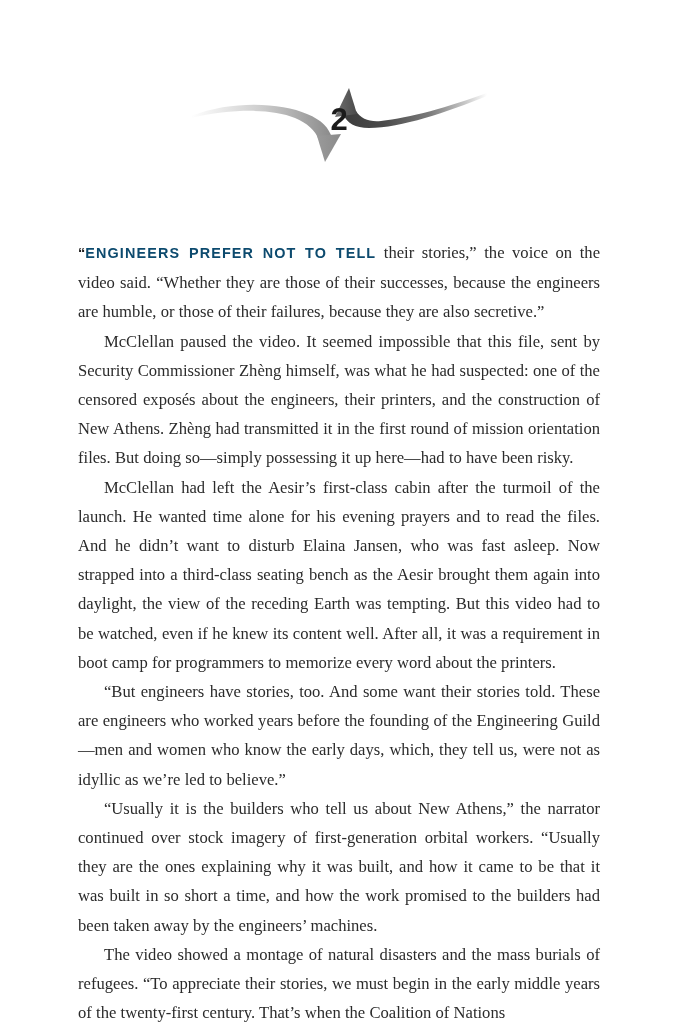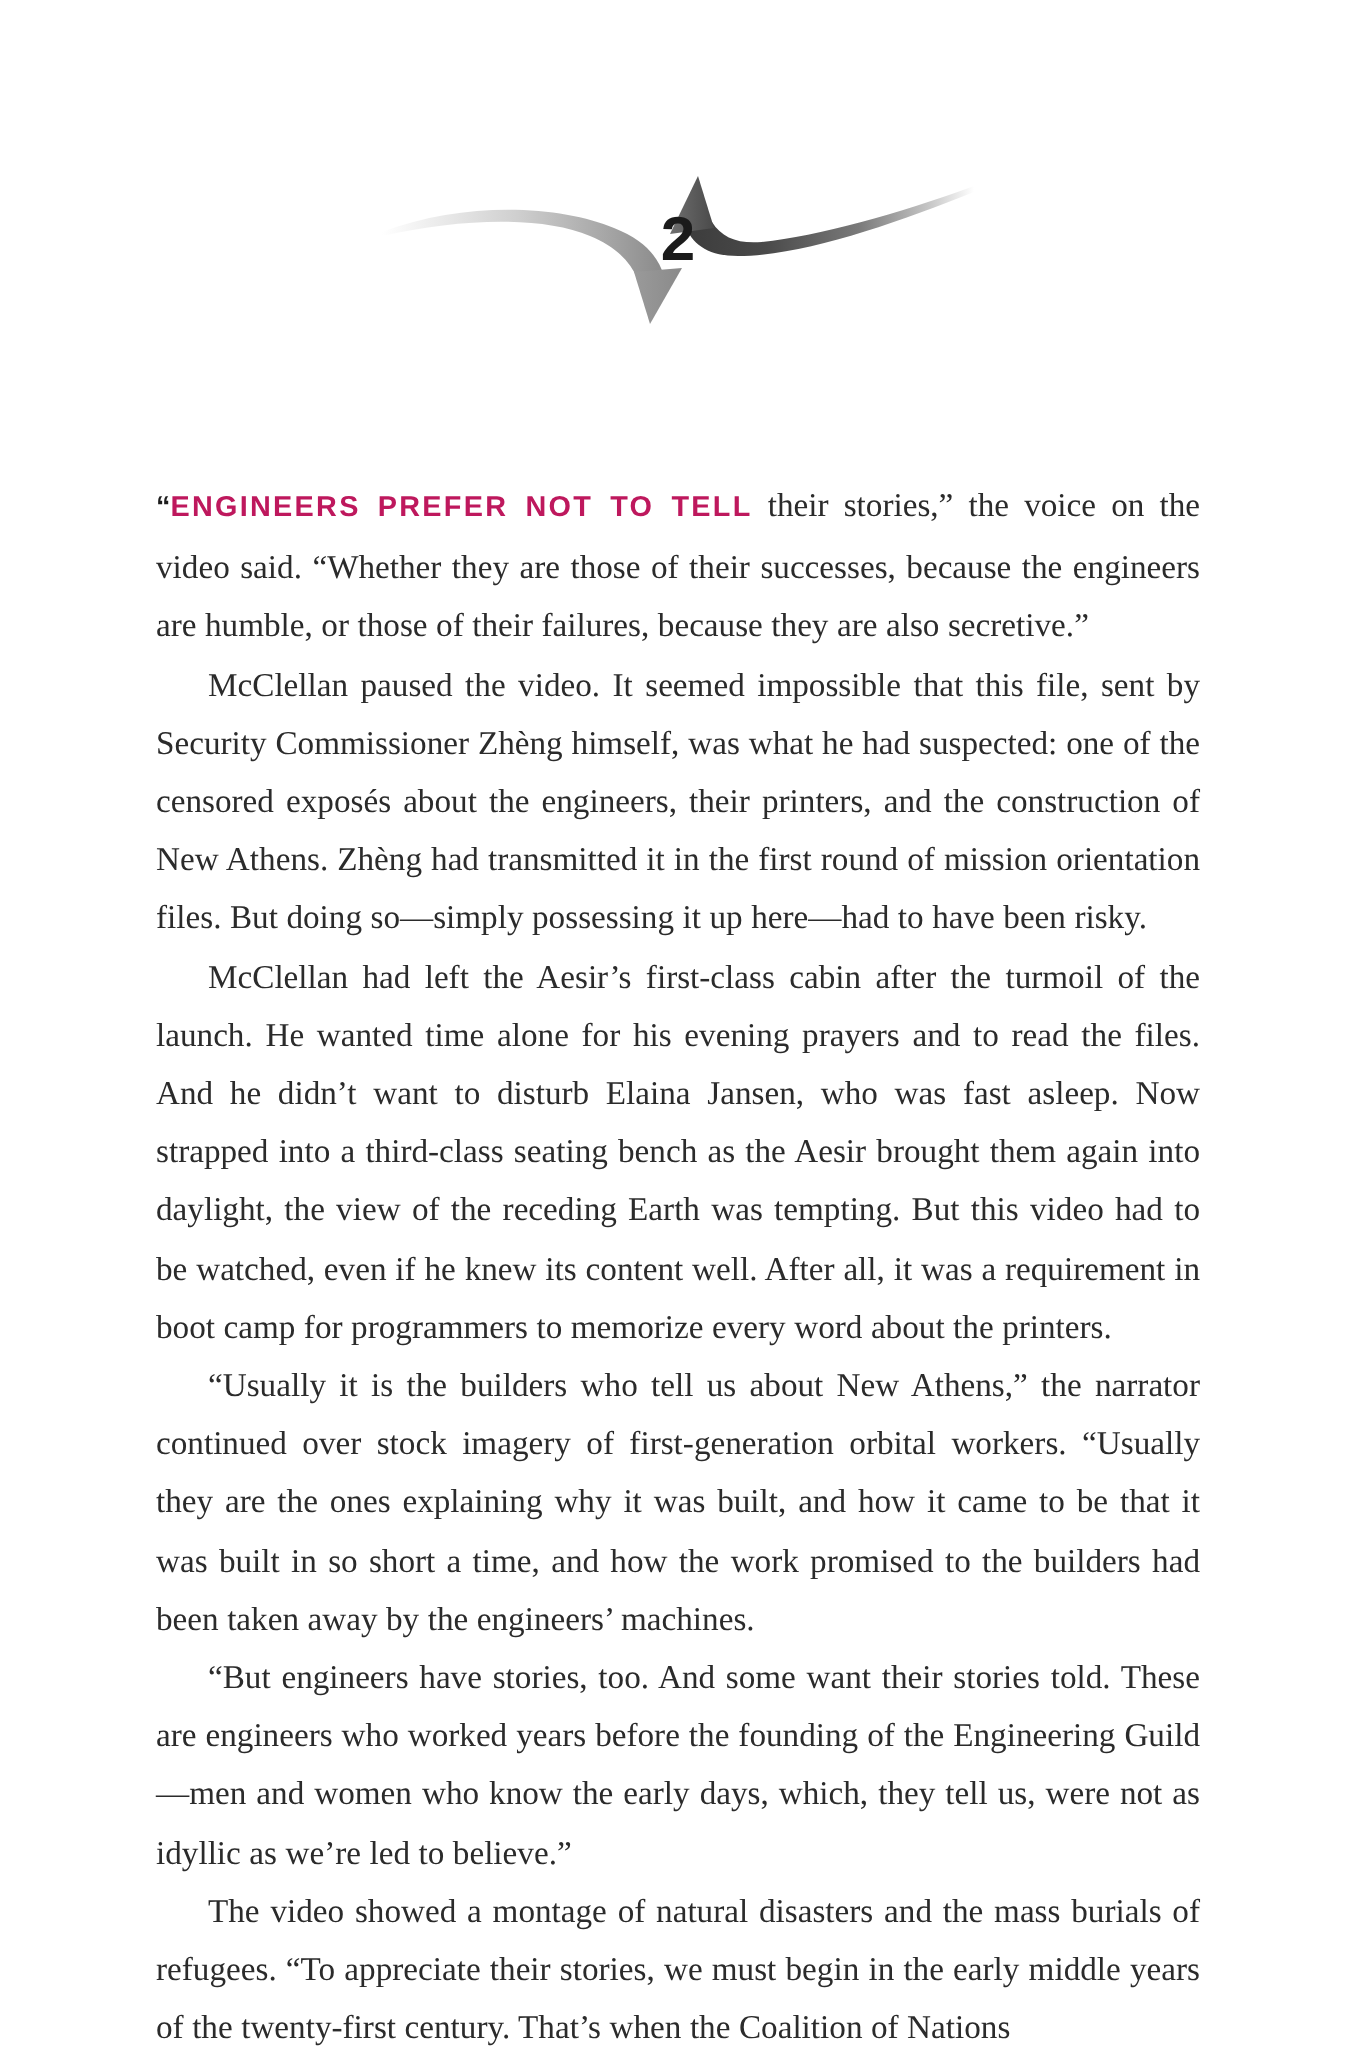--- a/index.html
+++ b/index.html
@@ -70,21 +70,21 @@
   }
   p.body-par.no-indent {
     text-indent: 0;
   }
 
   .lead-in {
     font-family: "Liberation Sans", sans-serif;
     font-weight: bold;
     font-size: 14.4px;
     letter-spacing: 1.15px;
-    color: #be185d;
+    color: #0c4a6e;
   }
   .lead-quote {
     font-family: "Liberation Sans", sans-serif;
     font-weight: bold;
     font-size: 14.4px;
     color: #1c1c1c;
   }
 </style>
 </head>
 <body>
@@ -135,21 +135,21 @@
   <div class="text-column">
 
     <p class="body-par no-indent">
       <span class="lead-quote">“</span><span class="lead-in">ENGINEERS PREFER NOT TO TELL</span><span> their stories,” the voice on the video said. “Whether they are those of their successes, because the engi­neers are humble, or those of their failures, because they are also secre­tive.”</span>
     </p>
 
     <p class="body-par">McClellan paused the video. It seemed impossible that this file, sent by Security Commissioner Zhèng himself, was what he had suspected: one of the censored exposés about the engineers, their printers, and the construction of New Athens. Zhèng had transmitted it in the first round of mission orientation files. But doing so—simply possessing it up here—had to have been risky.</p>
 
     <p class="body-par">McClellan had left the Aesir’s first-class cabin after the turmoil of the launch. He wanted time alone for his evening prayers and to read the files. And he didn’t want to disturb Elaina Jansen, who was fast asleep. Now strapped into a third-class seating bench as the Aesir brought them again into daylight, the view of the receding Earth was tempting. But this video had to be watched, even if he knew its content well. After all, it was a requirement in boot camp for programmers to memorize every word about the printers.</p>
 
+    <p class="body-par">“But engineers have stories, too. And some want their stories told. These are engineers who worked years before the founding of the Engi­neering Guild—men and women who know the early days, which, they tell us, were not as idyllic as we’re led to believe.”</p>
+
     <p class="body-par">“Usually it is the builders who tell us about New Athens,” the narrator continued over stock imagery of first-generation orbital workers. “Usually they are the ones explaining why it was built, and how it came to be that it was built in so short a time, and how the work promised to the builders had been taken away by the engineers’ machines.</p>
-
-    <p class="body-par">“But engineers have stories, too. And some want their stories told. These are engineers who worked years before the founding of the Engi­neering Guild—men and women who know the early days, which, they tell us, were not as idyllic as we’re led to believe.”</p>
 
     <p class="body-par">The video showed a montage of natural disasters and the mass burials of refugees. “To appreciate their stories, we must begin in the early mid­dle years of the twenty-first century. That’s when the Coalition of Nations</p>
 
   </div>
 
 </div>
 
 </body></html>

